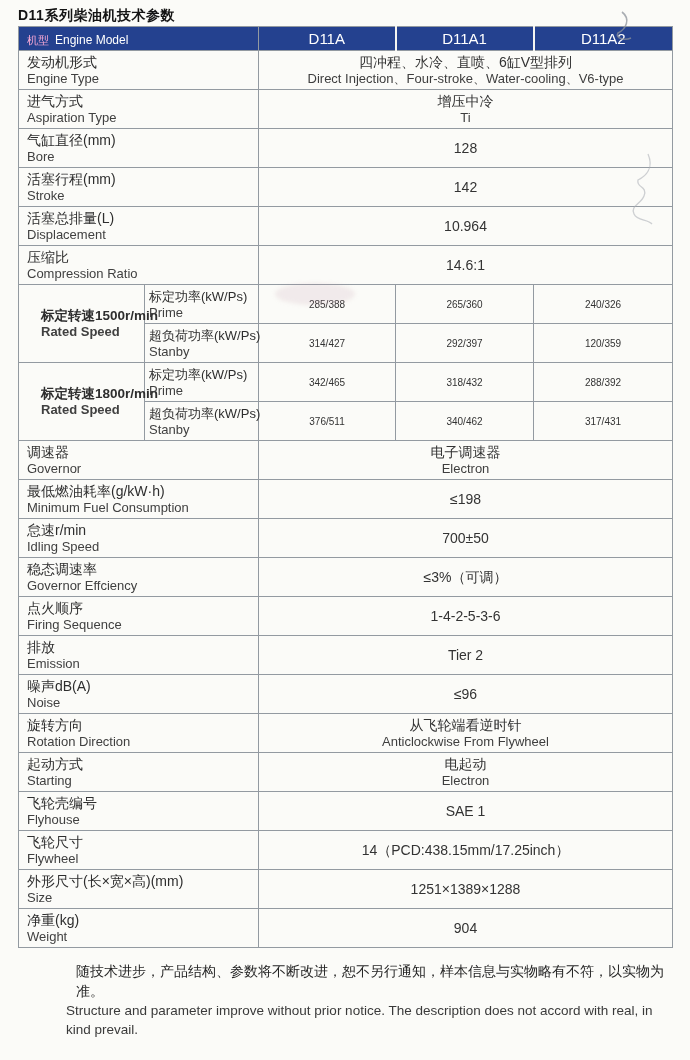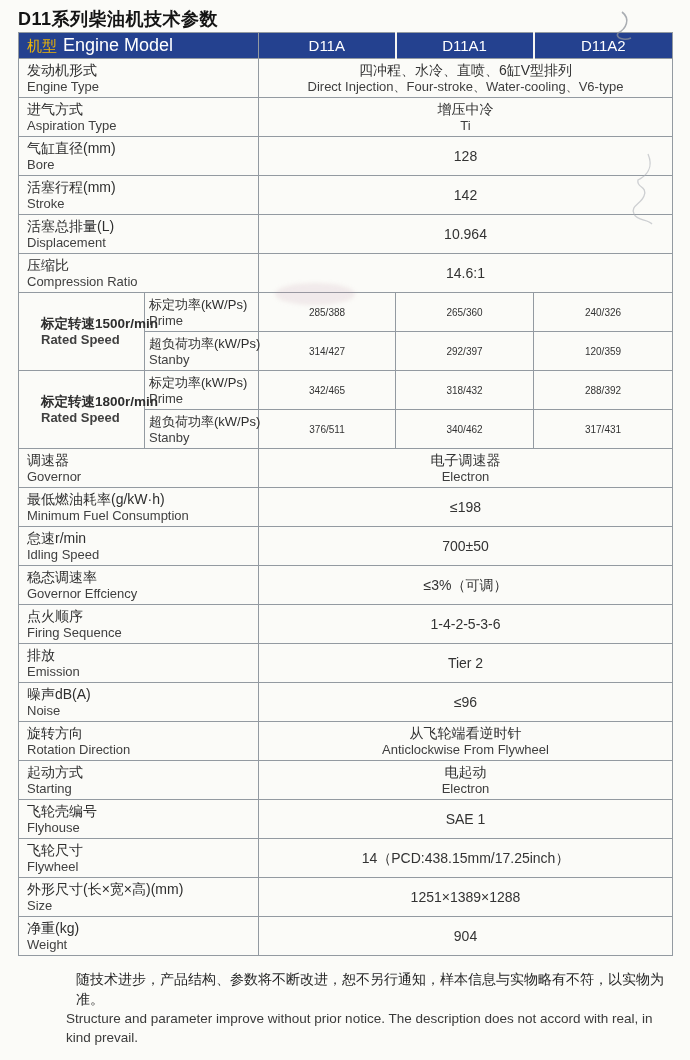--- a/index.html
+++ b/index.html
@@ -3,34 +3,34 @@
 <meta charset="utf-8">
 <style>
   html,body{margin:0;padding:0;}
   body{
     width:690px;height:1060px;position:relative;
     background:#fbfbf8;
     font-family:"Liberation Sans","DejaVu Sans",sans-serif;
     color:#3a3a3a;overflow:hidden;
   }
   .page{padding:5px 18px 0 18px;}
-  .title{font-size:18px;font-weight:bold;color:#141414;margin:2px 0 1px 0;letter-spacing:.5px;}
+  .title{font-size:14px;font-weight:bold;color:#141414;margin:2px 0 1px 0;letter-spacing:.5px;}
   .subtitle{font-size:15px;color:#2d2d2d;margin:0 0 8px 0;}
   table.spec{border-collapse:collapse;width:654px;table-layout:fixed;}
   .spec td{border:1px solid #939aa1;vertical-align:middle;padding:2px 6px;box-sizing:border-box;}
   .spec tr{height:39px;}
   .spec tr.head-row{height:24px;}
   td.model-head{
     background:#24418f;color:#ffffff;font-weight:normal;text-align:center;
     font-size:15px;padding:2px 2px;
   }
   td.model-head.sep{border-left:2px solid #f5f5f2;}
   td.head-label{background:#24418f;color:#ffffff;padding-left:8px;}
-  .hcn{font-size:15px;color:#eab308;text-align:center;}
-  .hen{font-size:18px;color:#fff;margin-left:6px;}
+  .hcn{font-size:11px;color:#f9a8d4;text-align:center;}
+  .hen{font-size:12px;color:#fff;margin-left:6px;}
   td.label{padding-left:8px;}
   td.label .cn{font-size:14px;line-height:17px;color:#2e2e2e;}
   td.label .en{font-size:13px;line-height:16px;color:#404040;}
   td.label.group{padding-left:22px;font-weight:bold;}
   td.label.group .cn{font-size:13.5px;white-space:nowrap;}
   td.label.sub{padding-left:4px;padding-right:2px;}
   td.label.sub .cn{font-size:13px;white-space:nowrap;}
   td.value{text-align:center;}
   td.value .cn{font-size:14px;line-height:17px;color:#333;}
   td.value .en{font-size:13px;line-height:16px;color:#3e3e3e;}

